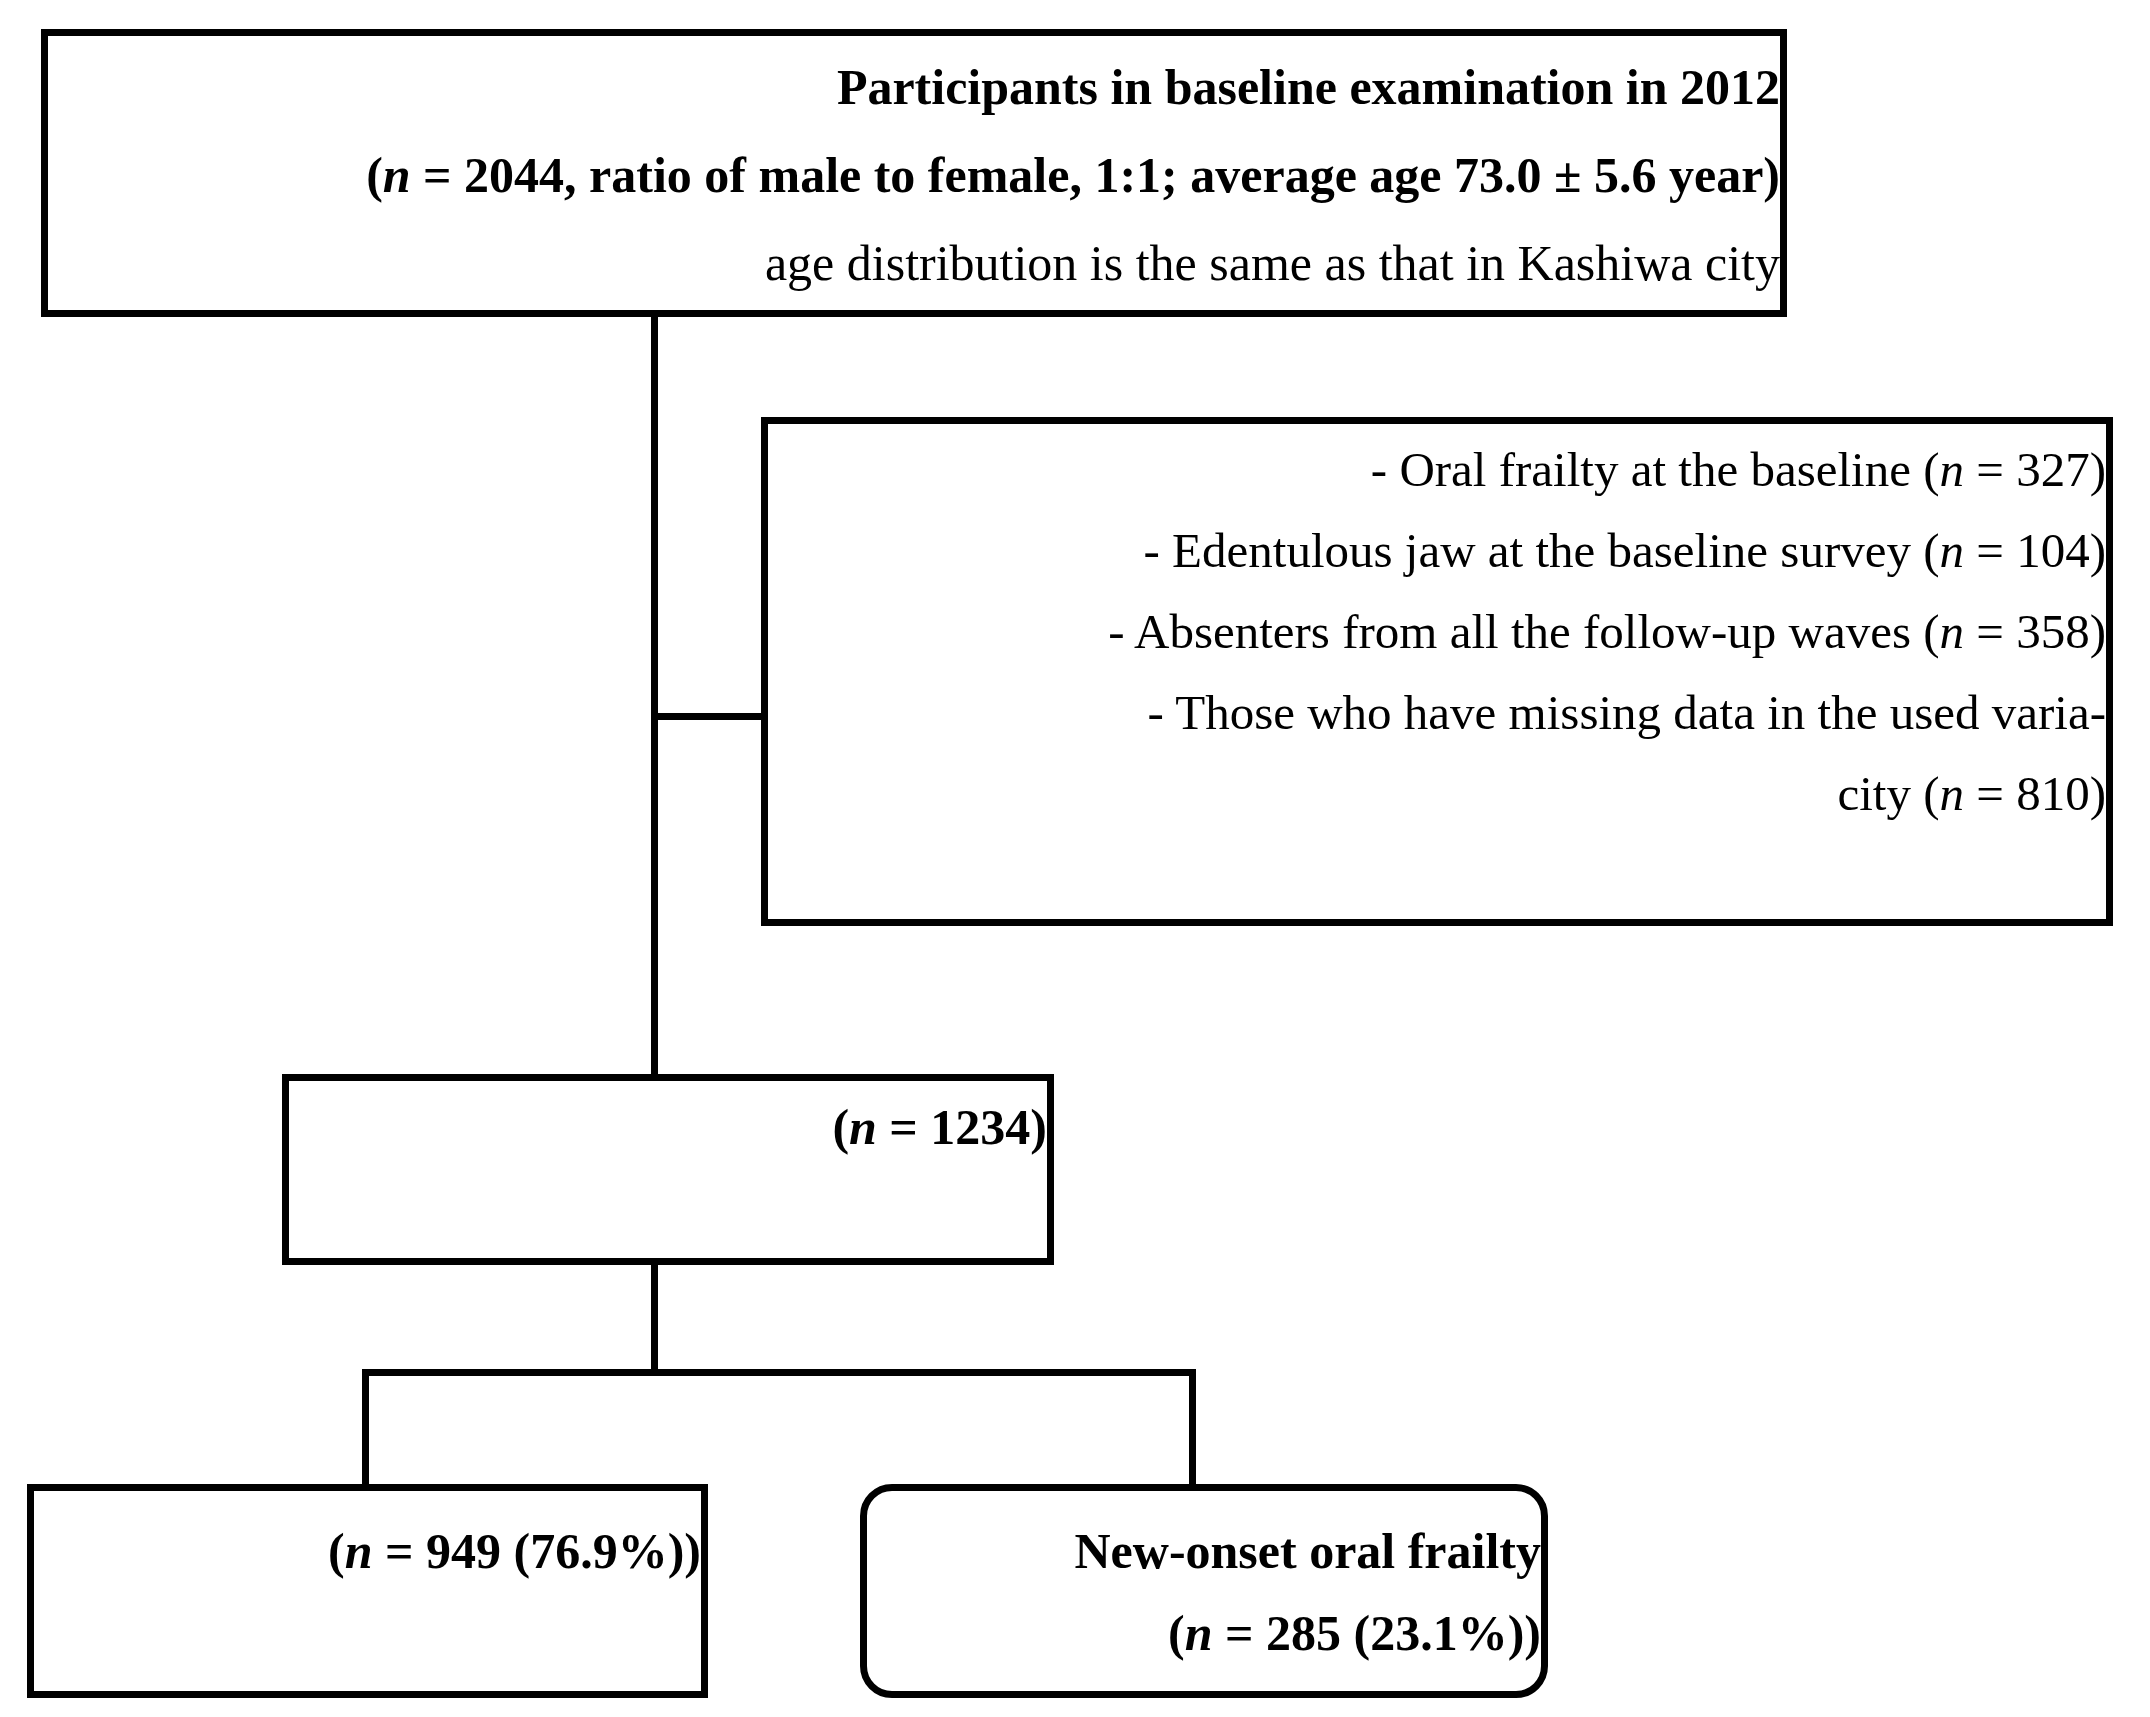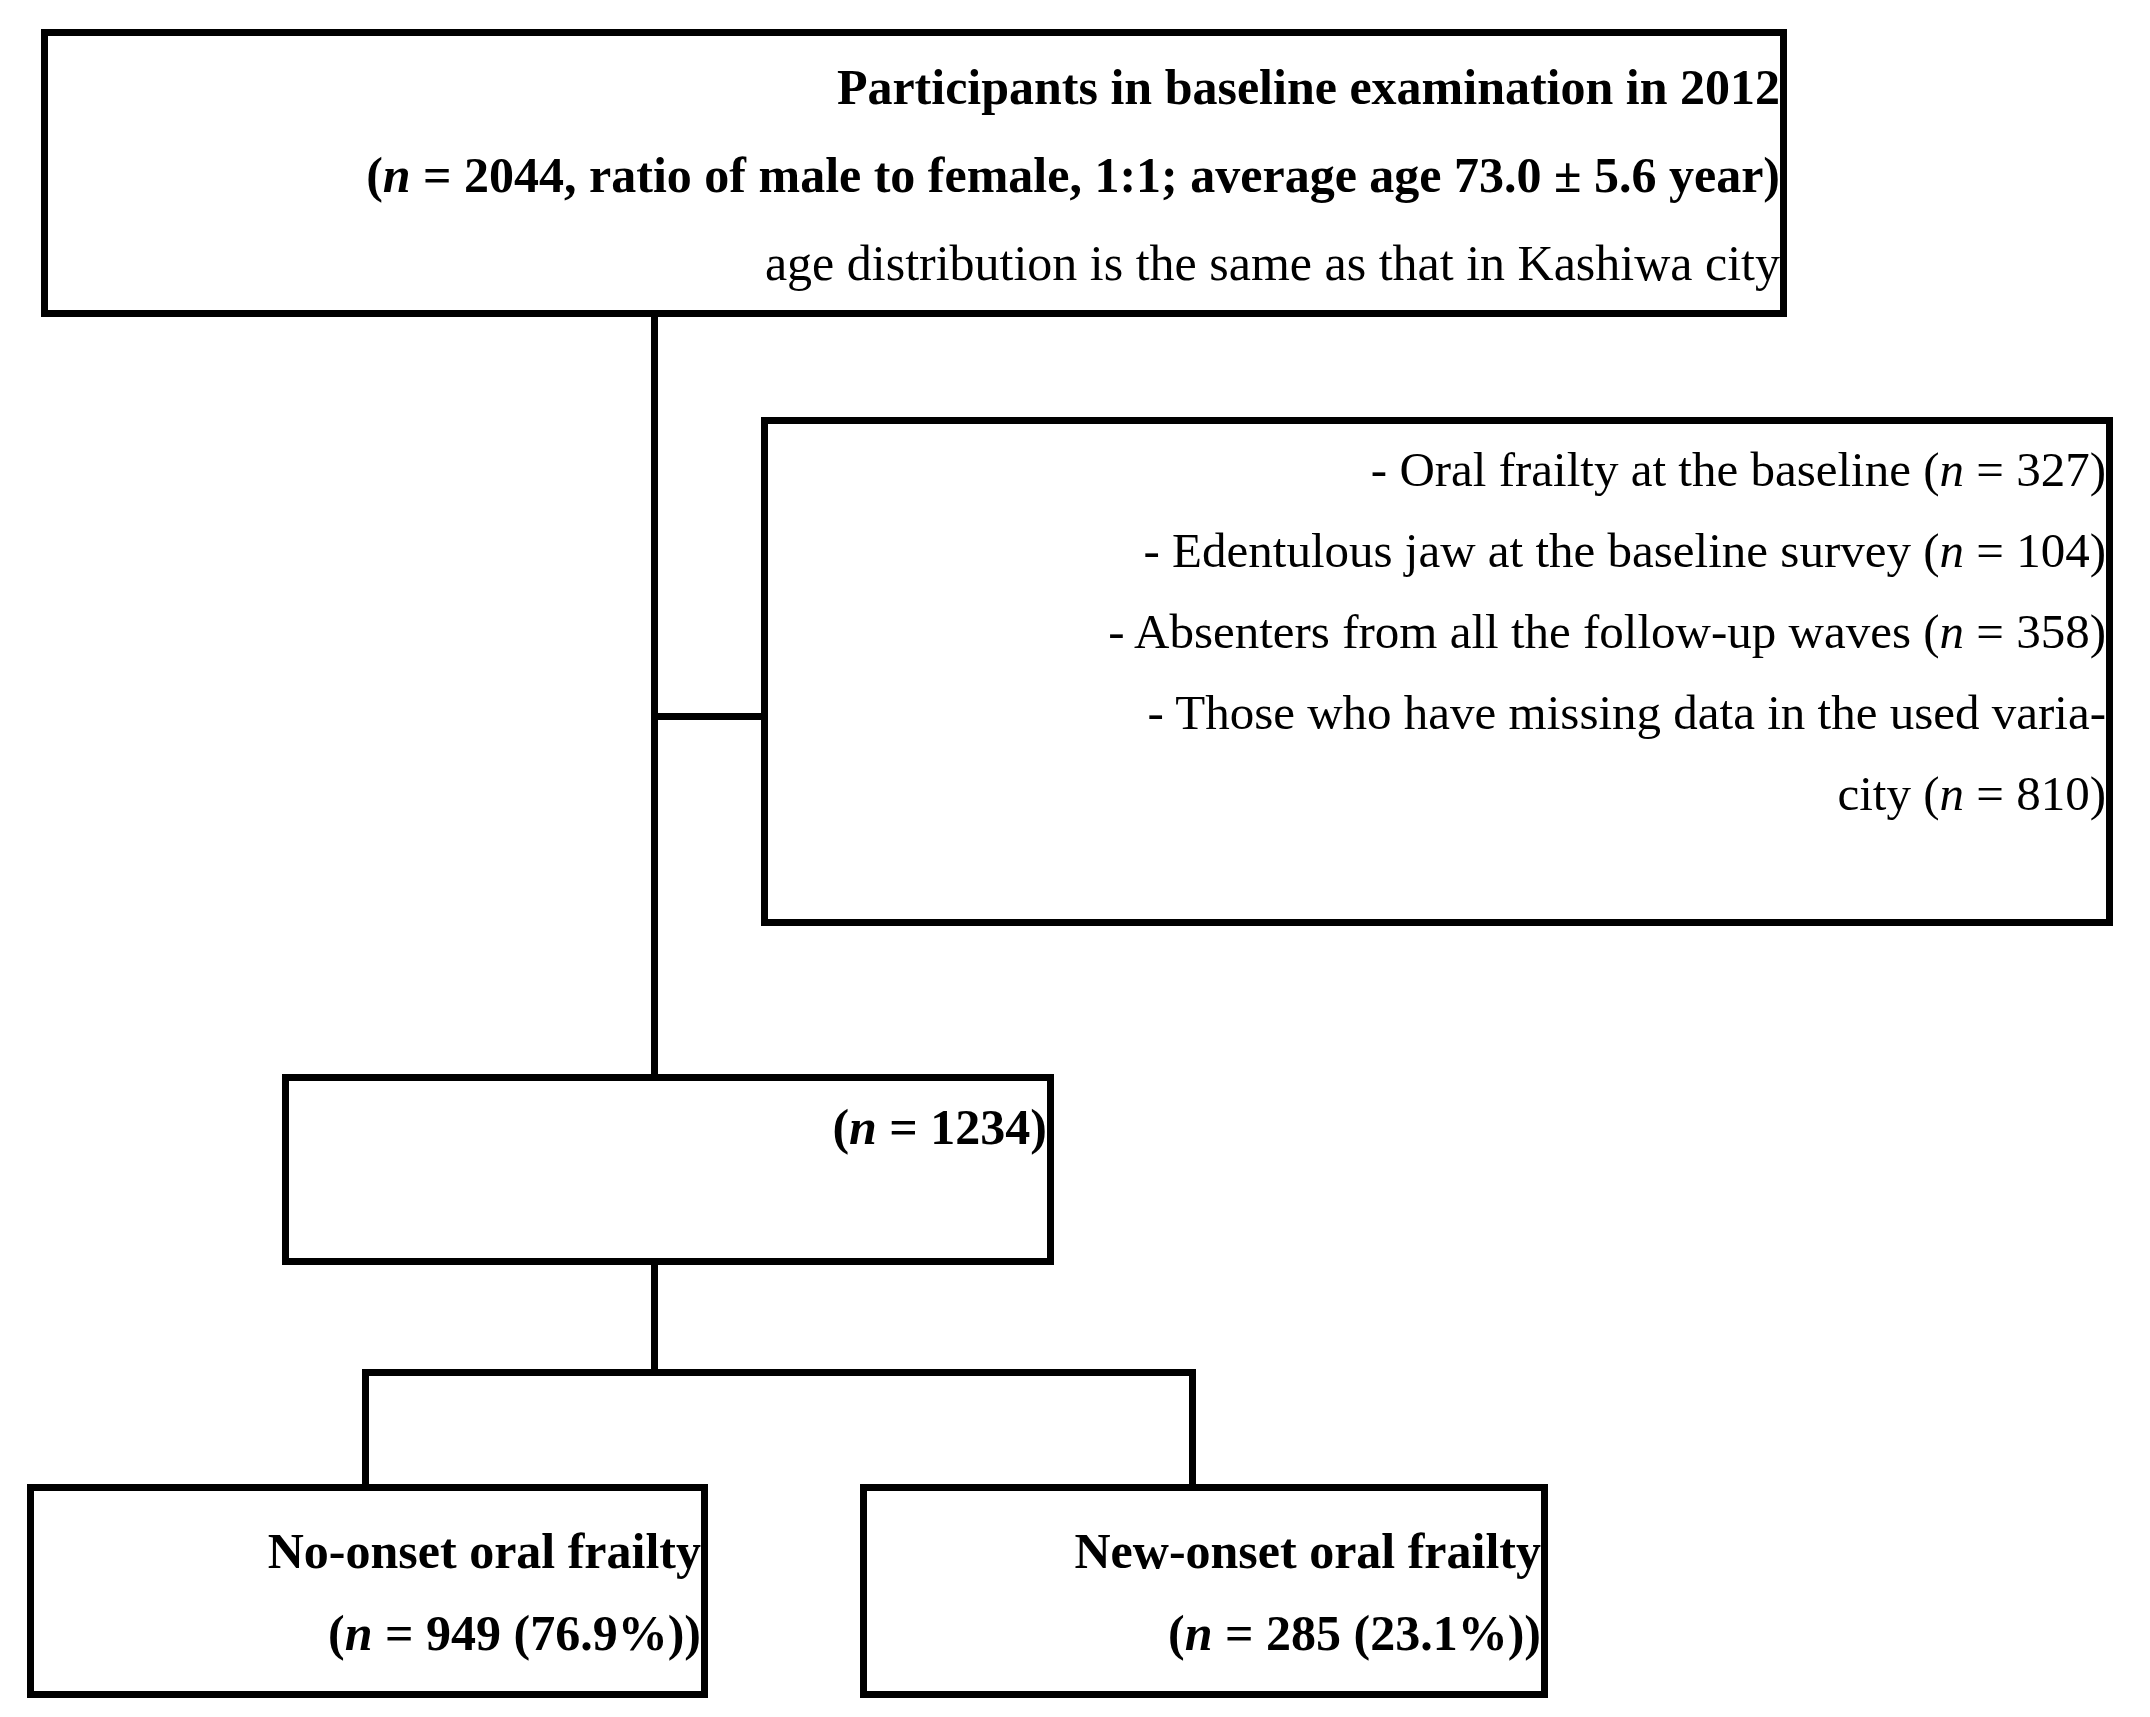--- a/index.html
+++ b/index.html
@@ -59,20 +59,21 @@
   
   #no-onset-box {
     left: 27px; top: 1484px;
     width: 681px; height: 214px;
     padding-top: 19px;
   }
   #new-onset-box {
     left: 860px; top: 1484px;
     width: 688px; height: 214px;
     padding-top: 19px;
+    border-radius: 32px;
   }
   #no-onset-box .txt, #new-onset-box .txt { line-height: 82px; font-size: 50px; }
 
   
   #trunk-upper   { left: 651px;  top: 316px;  width: 6.8px;   height: 758px; }
   #exclusion-stub{ left: 651px;  top: 713px; width: 110px;  height: 6.8px;  }
   #trunk-lower   { left: 651px;  top: 1265px; width: 6.8px;   height: 105px; }
   #branch        { left: 362px;  top: 1369px; width: 834px; height: 6.8px;  }
   #left-drop     { left: 362px;  top: 1369px; width: 6.8px;   height: 115px; }
   #right-drop    { left: 1189px; top: 1369px; width: 6.8px;   height: 115px; }
@@ -101,21 +102,20 @@
     <div class="txt"><span>- Absenters from all the follow-up waves (</span><span class="nvar">n</span><span> = 358)</span></div>
     <div class="txt"><span>- Those who have missing data in the used varia-</span></div>
     <div class="txt"><span>city (</span><span class="nvar">n</span><span> = 810)</span></div>
   </div>
 
   <div class="box" id="subjects-box">
     <div class="txt bold"><span>(</span><span class="nvar">n</span><span> = 1234)</span></div>
   </div>
 
   <div class="box" id="no-onset-box">
-    <div class="txt bold">No-onset oral frailty</div>
     <div class="txt bold"><span>(</span><span class="nvar">n</span><span> = 949 (76.9%))</span></div>
   </div>
 
   <div class="box" id="new-onset-box">
     <div class="txt bold">New-onset oral frailty</div>
     <div class="txt bold"><span>(</span><span class="nvar">n</span><span> = 285 (23.1%))</span></div>
   </div>
 
 </div>
 

